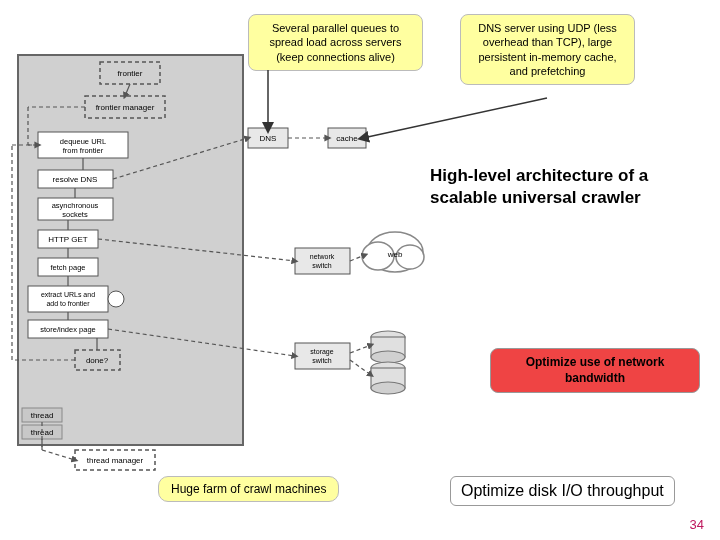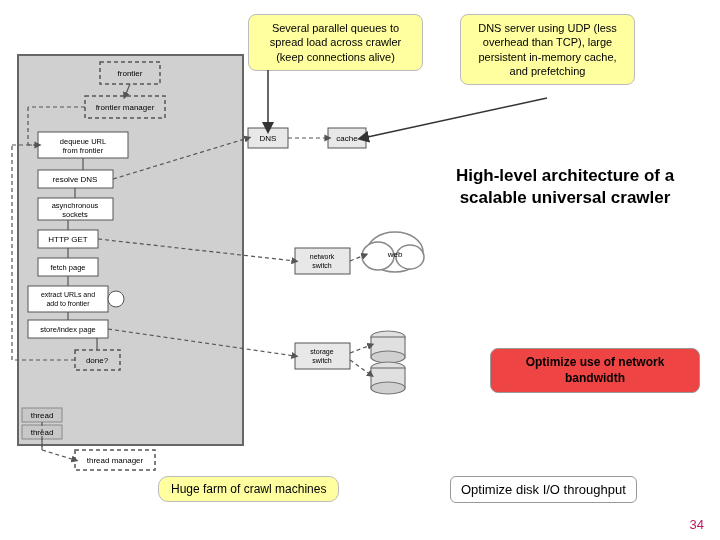--- a/index.html
+++ b/index.html
@@ -32,21 +32,20 @@
       background: #ef4444;
       border: 1.5px solid #999;
     }
 
     
     .title-text {
       position: absolute;
       font-size: 18px;
       font-weight: bold;
       color: #000;
-      text-align: center;
       line-height: 1.3;
     }
 
     
     .page-num {
       position: absolute;
       bottom: 8px;
       right: 16px;
       font-size: 13px;
       color: #be185d;
@@ -182,21 +181,21 @@
     <marker id="arr" markerWidth="6" markerHeight="6" refX="3" refY="3" orient="auto">
       <path d="M0,0 L0,6 L6,3 z" fill="#555"></path>
     </marker>
     <marker id="arrd" markerWidth="6" markerHeight="6" refX="3" refY="3" orient="auto">
       <path d="M0,0 L0,6 L6,3 z" fill="#555"></path>
     </marker>
   </defs>
 </svg>
 
 <div class="annotation-box yellow" style="left: 248px; top: 14px; width: 175px;">
-  <span>Several parallel queues to spread load across crawler (keep connections alive)</span>
+  <span>Several parallel queues to spread load across servers (keep connections alive)</span>
 </div>
 
 <div class="annotation-box yellow" style="left: 460px; top: 14px; width: 175px;">
   <span>DNS server using UDP (less overhead than TCP), large persistent in-memory cache, and prefetching</span>
 </div>
 
 <div class="title-text" style="left: 430px; top: 165px; width: 270px; font-size: 17px; font-weight: bold;">
   <span>High-level architecture of a scalable universal crawler</span>
 </div>
 
@@ -213,17 +212,17 @@
 </svg>
 
 <div class="annotation-box white" style="left: 490px; top: 348px; width: 210px; font-size: 12px; font-weight: bold;">
   <span>Optimize use of network bandwidth</span>
 </div>
 
 <div style="position:absolute; left:158px; top:476px; background:#ffffa0; border:1.5px solid #bbb; border-radius:10px; padding:5px 12px; font-size:12px; text-align:center;">
   <span>Huge farm of crawl machines</span>
 </div>
 
-<div style="position:absolute; left:450px; top:476px; background:#fff; border:1.5px solid #999; border-radius:6px; padding:5px 10px; font-size:13px; text-align:center;">
+<div style="position:absolute; left:450px; top:476px; background:#fff; border:1.5px solid #999; border-radius:6px; padding:5px 10px; font-size:16px; text-align:center;">
   <span>Optimize disk I/O throughput</span>
 </div>
 
 <div class="page-num">34</div>
 
 </body></html>

